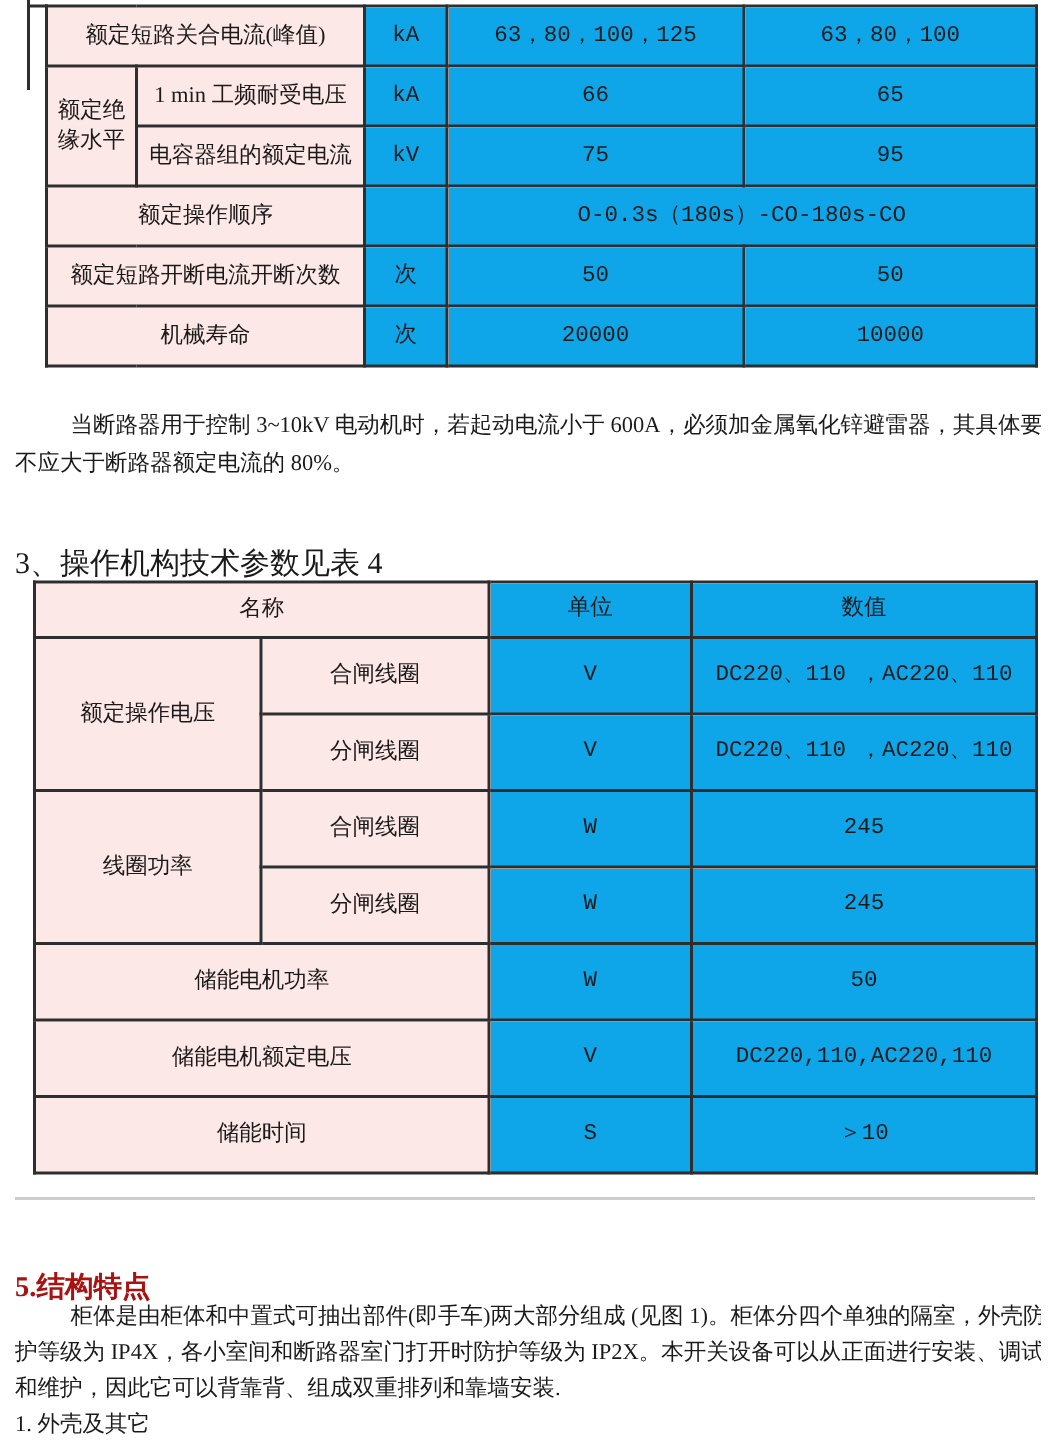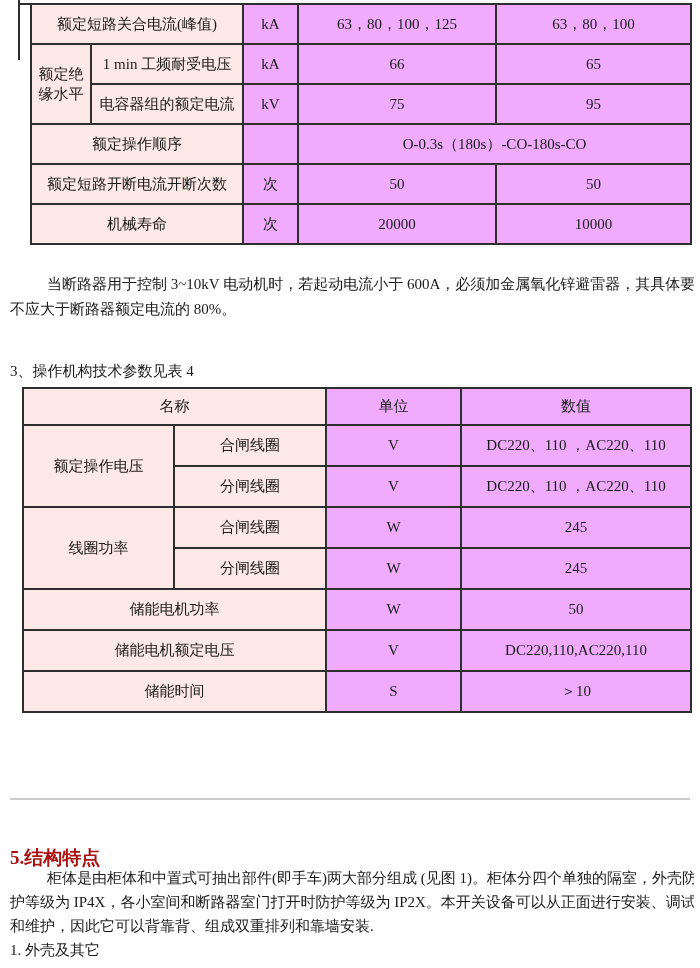--- a/index.html
+++ b/index.html
@@ -15,40 +15,40 @@
     font-family:"Liberation Serif","DejaVu Serif",serif;color:var(--text);
   }
   
   .stub-v{position:absolute;left:18px;top:0;width:2px;height:60px;background:var(--table-border);}
   .stub-h{position:absolute;left:18px;top:3px;width:14px;height:2px;background:var(--table-border);}
 
   table{border-collapse:collapse;table-layout:fixed;position:absolute;}
   td{border:2px solid var(--table-border);text-align:center;vertical-align:middle;
      font-size:15px;line-height:1.35;padding:2px 4px;box-sizing:border-box;overflow:hidden;}
   td.pink{background:var(--cell-pink);}
-  td.white{background:#f0abfc;}
+  td.white{background:#0ea5e9;font-family:Liberation Mono, monospace;}
 
   #table1{left:30px;top:3px;width:660px;}
   #table1 td{height:40px;text-align:center;}
   #table1 .group-cell{word-break:break-all;padding:2px 6px;margin-top:35px;}
 
   #table2{left:22px;top:387px;width:668px;}
-  #table2 td{height:41px;}
+  #table2 td{height:51px;}
   #table2 tr.hdr td{height:37px;margin-top:12px;}
 
   .para{position:absolute;left:10px;width:684px;font-size:15px;}
   .para .ln{white-space:nowrap;overflow:hidden;}
   #para1{top:272px;}
   #para1 .ln{line-height:25px;}
   #para1 .ln.indent{padding-left:37px;}
   #para2{top:866px;}
   #para2 .ln{line-height:24px;}
   #para2 .ln.indent{padding-left:37px;}
 
-  #t4-heading{position:absolute;left:10px;top:362px;font-size:15px;white-space:nowrap;}
+  #t4-heading{position:absolute;left:10px;top:362px;font-size:20px;white-space:nowrap;}
   #divider{position:absolute;left:10px;top:798px;width:680px;height:2px;background:var(--divider-gray);}
   #sec5-title{position:absolute;left:10px;top:845px;font-size:19px;font-weight:bold;color:var(--heading-red);white-space:nowrap;}
 </style>
 </head>
 <body>
 
 <div id="page">
 
   <div class="stub-v"></div>
   <div class="stub-h"></div>

